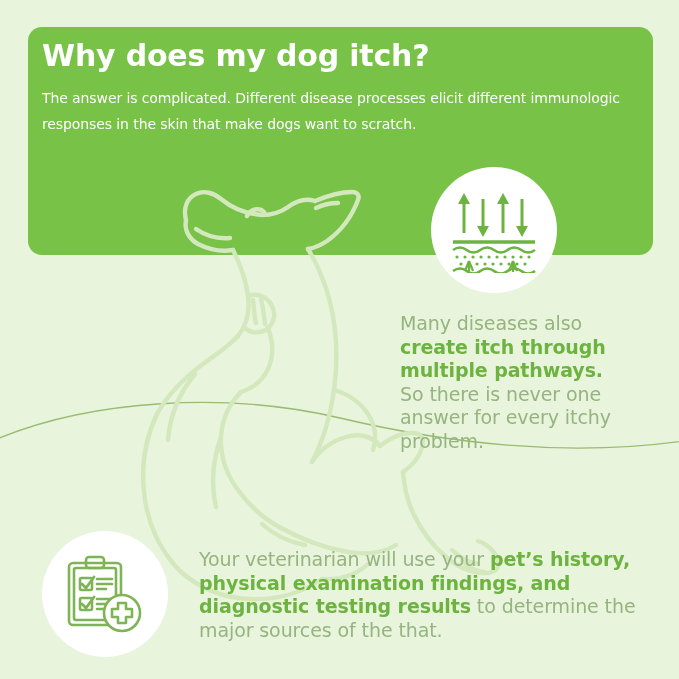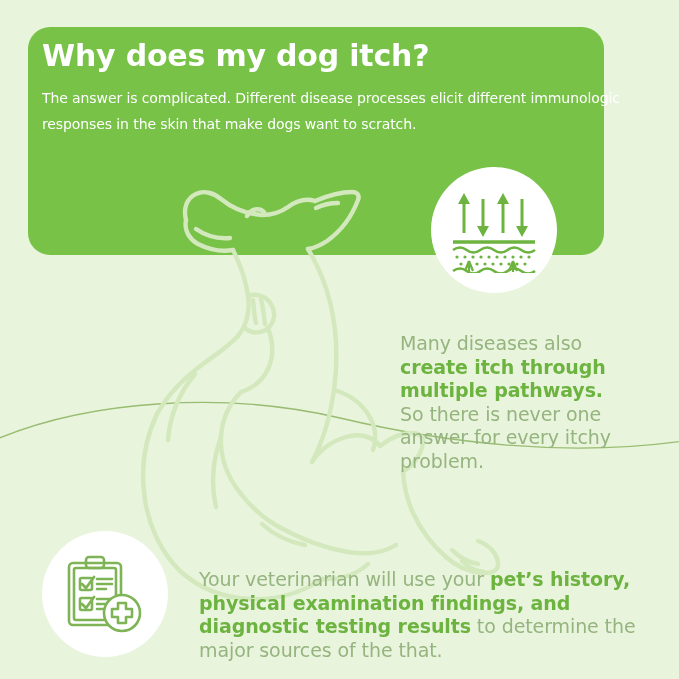--- a/index.html
+++ b/index.html
@@ -29,24 +29,24 @@
     width: 679px;
     height: 679px;
     pointer-events: none;
   }
 
   
   .hero-card {
     position: absolute;
     left: 28px;
     top: 27px;
-    width: 576px;
+    width: 625px;
     height: 228px;
     background: #77c247;
-    border-radius: 22px;
+    border-radius: 14px;
     z-index: 2;
   }
   .hero-title {
     position: absolute;
     left: 14px;
     top: 12px;
     width: 560px;
     color: #ffffff;
     font-size: 30px;
     font-weight: bold;
@@ -100,21 +100,20 @@
   }
 
   
   .copy-block {
     position: absolute;
     z-index: 5;
     color: #95b47f;
     font-size: 19px;
     line-height: 23.5px;
     letter-spacing: -0.1px;
-    margin-top: 20px;
   }
   .copy-block b {
     color: #6cb33f;
     font-weight: bold;
   }
   #copy-middle {
     left: 400px;
     top: 312px;
     width: 232px;
   }

